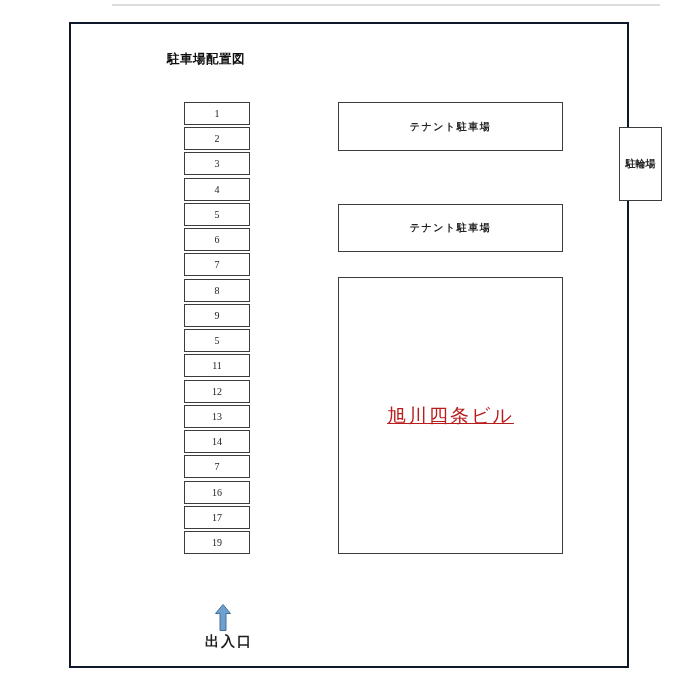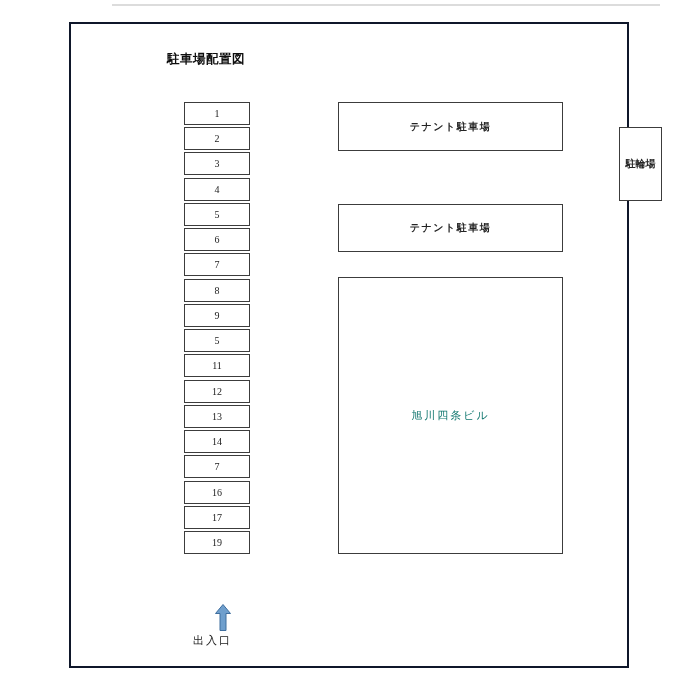--- a/index.html
+++ b/index.html
@@ -80,42 +80,43 @@
   .tenant-middle { left: 267px; top: 180px; width: 225px; height: 48px; }
   .tenant-label, .bicycle-label {
     font-size: 10px;
     font-weight: bold;
     letter-spacing: 1.5px;
     color: #242424;
     white-space: nowrap;
   }
   .building-box  { left: 267px; top: 253px; width: 225px; height: 277px; }
   .building-label {
-    font-size: 11px;
+    font-size: 19px;
     letter-spacing: 2px;
-    color: #0f766e;
+    color: #b91c1c;
     white-space: nowrap;
+    text-decoration: underline;
   }
   .bicycle-box   { left: 540px; top: 103px; width: 43px; height: 74px; margin-left: 8px; }
   .bicycle-label { letter-spacing: 0; }
   .entrance-arrow {
     position: absolute;
     left: 215px;
     top: 604px;
     width: 16px;
     height: 27px;
   }
   .entrance-label {
     position: absolute;
     left: 193px;
     top: 633px;
     width: 60px;
-    text-align: left;
-    font-size: 11px;
-    font-weight: normal;
+    text-align: right;
+    font-size: 14px;
+    font-weight: bold;
     letter-spacing: 2px;
     color: #1c1c1c;
     white-space: nowrap;
   }
 </style>
 </head>
 <body>
 
 <div class="canvas">
 

